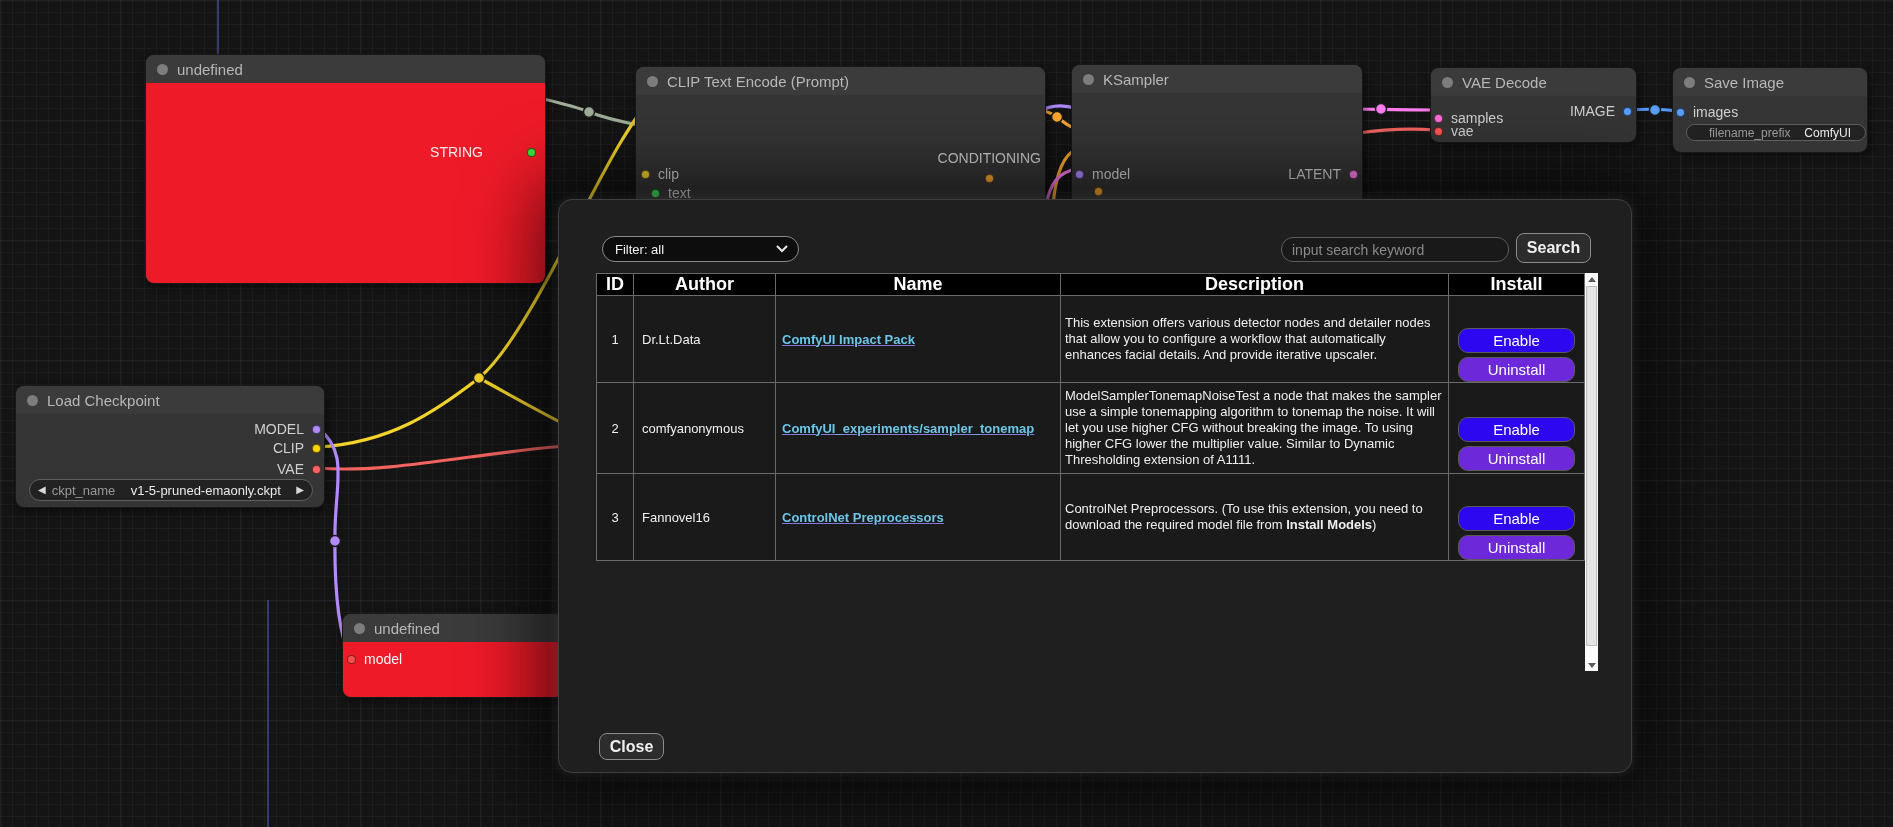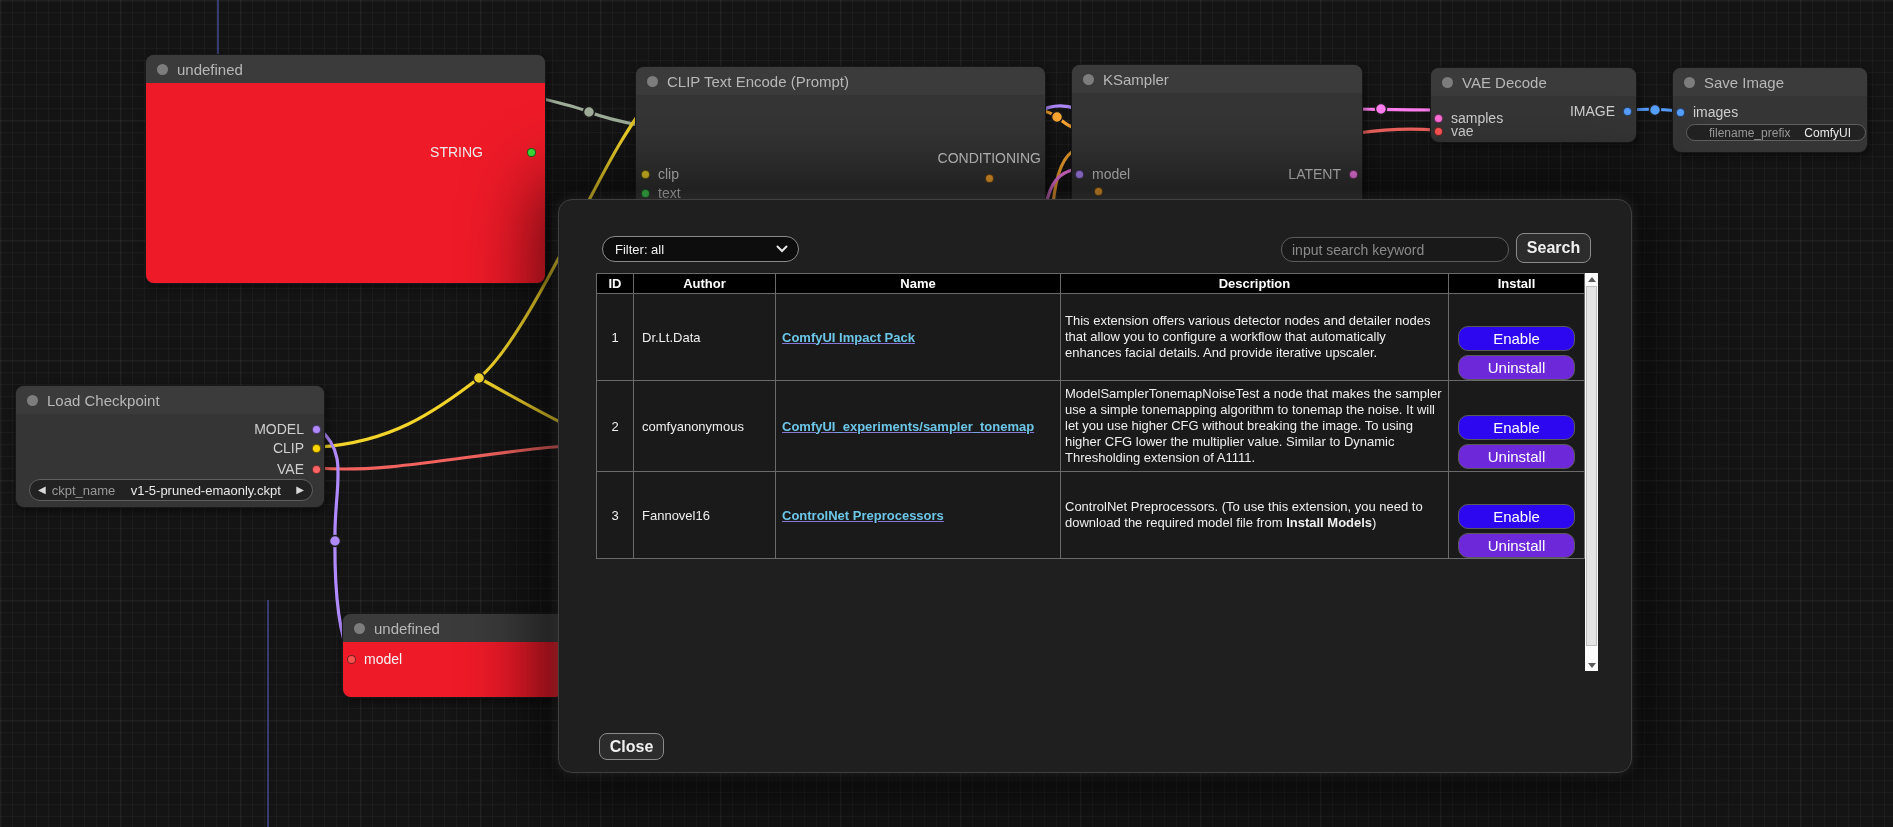--- a/index.html
+++ b/index.html
@@ -67,21 +67,21 @@
   .search-input::placeholder { color:#8a8a8a; }
   .btn-plain {
     background:#2c2c2c; border:1px solid #8b8b8b; border-radius:8px;
     color:#f0f0f0; font-size:16px; font-family:"Liberation Sans", sans-serif;font-weight:bold;
   }
   .search-btn { position:absolute; left:957px; top:33px; width:75px; height:30px; }
   .close-btn  { position:absolute; left:40px; top:533px; width:65px; height:27px; font-size:16px; }
 
   table.ext { position:absolute; left:37px; top:73px; width:988px; border-collapse:collapse; table-layout:fixed; }
   table.ext th, table.ext td { border:1px solid #6a6a6a; vertical-align:middle; }
-  table.ext th { background:#000; color:#fff; font-size:13px; font-weight:bold; height:20px; text-align:center; }
+  table.ext th { background:#000; color:#fff; font-size:18px; font-weight:bold; height:20px; text-align:center; }
   table.ext td { background:#1a1a1a; color:#efefef; font-size:13px; }
   td.c-id { text-align:center; }
   td.c-author { padding-left:8px; }
   td.c-name { padding-left:6px; }
   td.c-desc { padding:2px 4px; line-height:16px; color:#f2f2f2; }
   td.c-install { background:#131313; }
   .ext-link { font-weight:bold; color:#6cc6e8; text-decoration:underline; text-decoration-color:#8579d8; font-size:13px; }
   .btn-col { display:flex; flex-direction:column; align-items:center; gap:4px; }
   .pill-btn {
     width:117px; height:25px; border-radius:10px; border:1px solid #5a5a5a;
@@ -142,21 +142,21 @@
 
 <div class="node" style="left:635px; top:66px; width:411px; height:200px;">
   <div class="node-title">
     <span class="title-dot"></span>
     <span>CLIP Text Encode (Prompt)</span>
   </div>
   <div class="slot" style="left:5px; top:100px;">
     <span class="slot-dot" style="background:#f2d42a;"></span>
     <span class="slot-label">clip</span>
   </div>
-  <div class="slot" style="left:5px; top:119px;">
+  <div class="slot" style="left:15px; top:119px;">
     <span class="slot-dot" style="background:#42e558;"></span>
     <span class="slot-label">text</span>
   </div>
   <div class="slot out" style="right:4px; top:102px;flex-direction:column;">
     <span class="slot-label">CONDITIONING</span>
     <span class="slot-dot" style="background:#ffa931;"></span>
   </div>
 </div>
 
 <div class="node" style="left:1071px; top:64px; width:292px; height:200px;">

